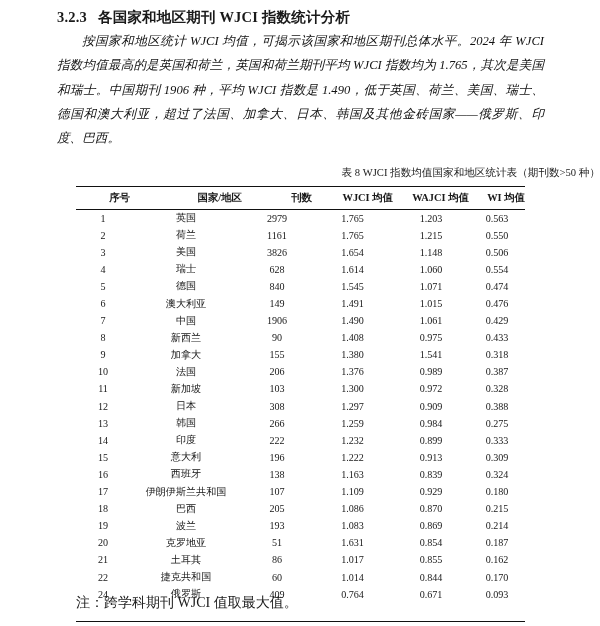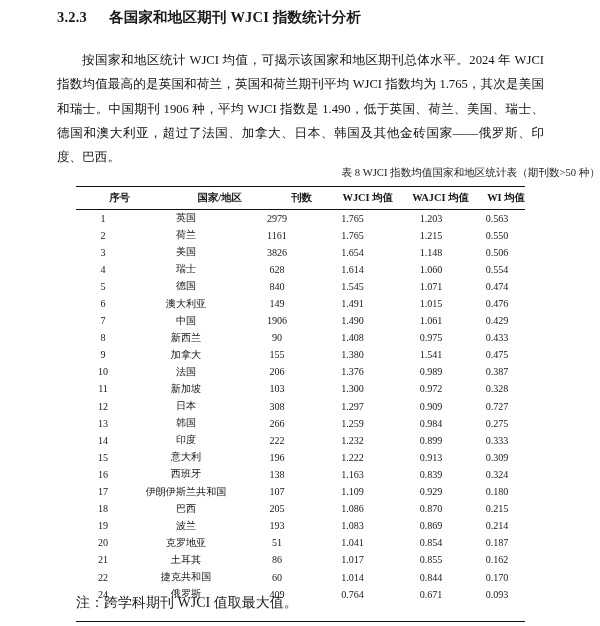--- a/index.html
+++ b/index.html
@@ -28,36 +28,37 @@
     position: absolute;
     left: 57px;
     top: 8px;
     font-size: 14.5px;
     font-weight: bold;
     letter-spacing: 0.2px;
     white-space: nowrap;
     font-family: "Liberation Serif", "DejaVu Serif", serif;
   }
   .section-heading .num {
-    margin-right: 22px;
+    margin-right: 11px;
   }
 
   
   .body-para {
     position: absolute;
     left: 57px;
-    top: 48px;
+    top: 29px;
     width: 487px;
     font-size: 12.6px;
     line-height: 24.3px;
     text-align: justify;
     text-justify: inter-character;
     text-indent: 25px;
     font-family: "Liberation Serif", "DejaVu Serif", serif;
     color: #121212;
+    font-style: italic;
   }
 
   
   .table-caption {
     position: absolute;
     left: 0;
     top: 166px;
     width: 600px;
     text-align: right;
     font-size: 10.6px;
@@ -215,21 +216,21 @@
             <td>1.408</td>
             <td>0.975</td>
             <td>0.433</td>
           </tr>
           <tr>
             <td>9</td>
             <td>加拿大</td>
             <td>155</td>
             <td>1.380</td>
             <td>1.541</td>
-            <td>0.475</td>
+            <td>0.318</td>
           </tr>
           <tr>
             <td>10</td>
             <td>法国</td>
             <td>206</td>
             <td>1.376</td>
             <td>0.989</td>
             <td>0.387</td>
           </tr>
           <tr>
@@ -239,21 +240,21 @@
             <td>1.300</td>
             <td>0.972</td>
             <td>0.328</td>
           </tr>
           <tr>
             <td>12</td>
             <td>日本</td>
             <td>308</td>
             <td>1.297</td>
             <td>0.909</td>
-            <td>0.727</td>
+            <td>0.388</td>
           </tr>
           <tr>
             <td>13</td>
             <td>韩国</td>
             <td>266</td>
             <td>1.259</td>
             <td>0.984</td>
             <td>0.275</td>
           </tr>
           <tr>
@@ -301,21 +302,21 @@
             <td>波兰</td>
             <td>193</td>
             <td>1.083</td>
             <td>0.869</td>
             <td>0.214</td>
           </tr>
           <tr>
             <td>20</td>
             <td>克罗地亚</td>
             <td>51</td>
-            <td>1.041</td>
+            <td>1.631</td>
             <td>0.854</td>
             <td>0.187</td>
           </tr>
           <tr>
             <td>21</td>
             <td>土耳其</td>
             <td>86</td>
             <td>1.017</td>
             <td>0.855</td>
             <td>0.162</td>

